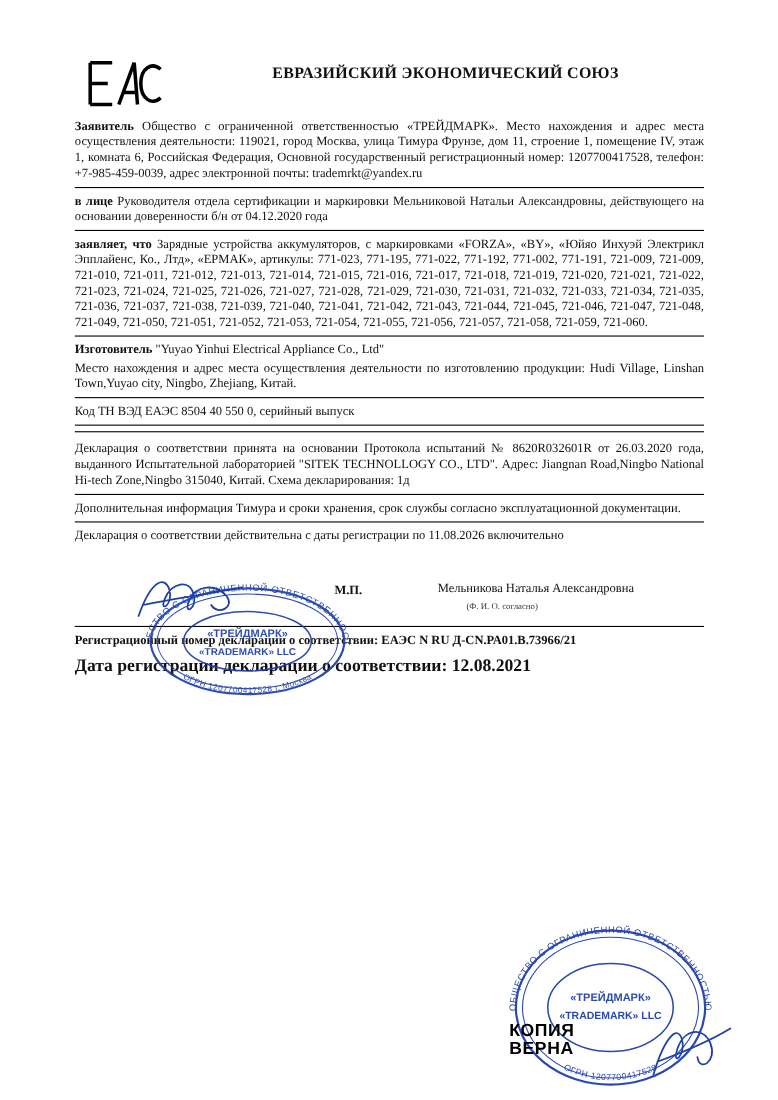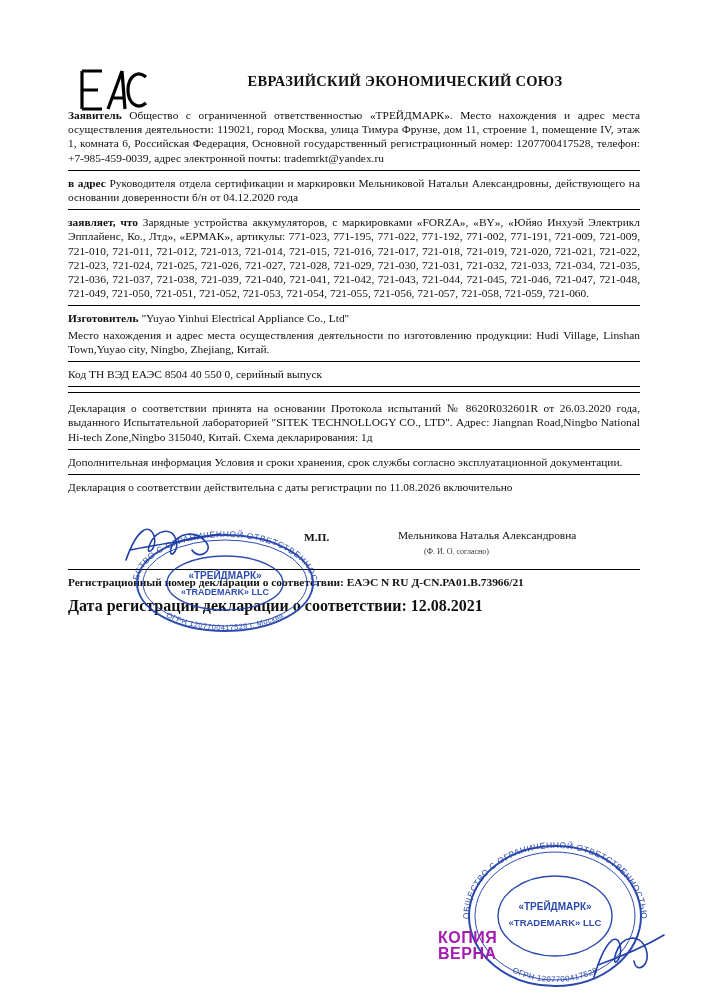--- a/index.html
+++ b/index.html
@@ -19,21 +19,21 @@
     position: absolute;
     left: 0; top: 0;
     width: 707px;
     height: 1000px;
     background: #fff;
   }
 
   
   .header {
     position: absolute;
-    left: 0; top: 38px;
+    left: 0; top: 24px;
     width: 616px;
     height: 60px;
   }
   .eac-mark {
     position: absolute;
     left: 78px;
     top: 30px;
     width: 72px;
     height: 44px;
   }
@@ -139,23 +139,23 @@
   }
   .stamp-bottom {
     left: 455px;
     top: 840px;
     width: 200px;
     height: 150px;
     opacity: 0.95;
   }
   .kopiya {
     position: absolute;
-    left: 438px;
+    left: 463px;
     top: 930px;
-    color: #a21caf;
+    color: #000000;
     font-family: "Liberation Sans", sans-serif;
     font-weight: bold;
     font-size: 16px;
     line-height: 16px;
     letter-spacing: 0.5px;
   }
   .squiggle {
     position: absolute;
     color: #1f3faa;
   }
@@ -187,21 +187,21 @@
   <div class="body">
 
     <div class="para">
       <span class="b">Заявитель</span>
       <span>Общество с ограниченной ответственностью «ТРЕЙДМАРК». Место нахождения и адрес места осуществления деятельности: 119021, город Москва, улица Тимура Фрунзе, дом 11, строение 1, помещение IV, этаж 1, комната 6, Российская Федерация, Основной государственный регистрационный номер: 1207700417528, телефон: +7-985-459-0039, адрес электронной почты: trademrkt@yandex.ru</span>
     </div>
 
     <div class="rule"></div>
 
     <div class="para">
-      <span class="b">в адрес</span>
+      <span class="b">в лице</span>
       <span>Руководителя отдела сертификации и маркировки Мельниковой Натальи Александровны, действующего на основании доверенности б/н от 04.12.2020 года</span>
     </div>
 
     <div class="rule"></div>
 
     <div class="para">
       <span class="b">заявляет, что</span>
       <span>Зарядные устройства аккумуляторов, с маркировками «FORZA», «BY», «Юйяо Инхуэй Электрикл Эпплайенс, Ко., Лтд», «ЕРМАК», артикулы: 771-023, 771-195, 771-022, 771-192, 771-002, 771-191, 721-009, 721-009, 721-010, 721-011, 721-012, 721-013, 721-014, 721-015, 721-016, 721-017, 721-018, 721-019, 721-020, 721-021, 721-022, 721-023, 721-024, 721-025, 721-026, 721-027, 721-028, 721-029, 721-030, 721-031, 721-032, 721-033, 721-034, 721-035, 721-036, 721-037, 721-038, 721-039, 721-040, 721-041, 721-042, 721-043, 721-044, 721-045, 721-046, 721-047, 721-048, 721-049, 721-050, 721-051, 721-052, 721-053, 721-054, 721-055, 721-056, 721-057, 721-058, 721-059, 721-060.</span>
     </div>
 
@@ -229,21 +229,21 @@
 
     <div class="para sp-top">
       <span>Декларация о соответствии принята на основании</span>
       <span>Протокола испытаний № 8620R032601R от 26.03.2020 года, выданного Испытательной лабораторией "SITEK TECHNOLLOGY CO., LTD". Адрес: Jiangnan Road,Ningbo National Hi-tech Zone,Ningbo 315040, Китай. Схема декларирования: 1д</span>
     </div>
 
     <div class="rule"></div>
 
     <div class="para">
       <span>Дополнительная информация</span>
-      <span>Условия и сроки хранения, срок службы согласно эксплуатационной документации.</span>
+      <span>Тимура и сроки хранения, срок службы согласно эксплуатационной документации.</span>
     </div>
 
     <div class="rule"></div>
 
     <div class="para">
       <span>Декларация о соответствии действительна с даты регистрации по 11.08.2026 включительно</span>
     </div>
 
     <div class="sign-row">
       <div class="mp-label">М.П.</div>

